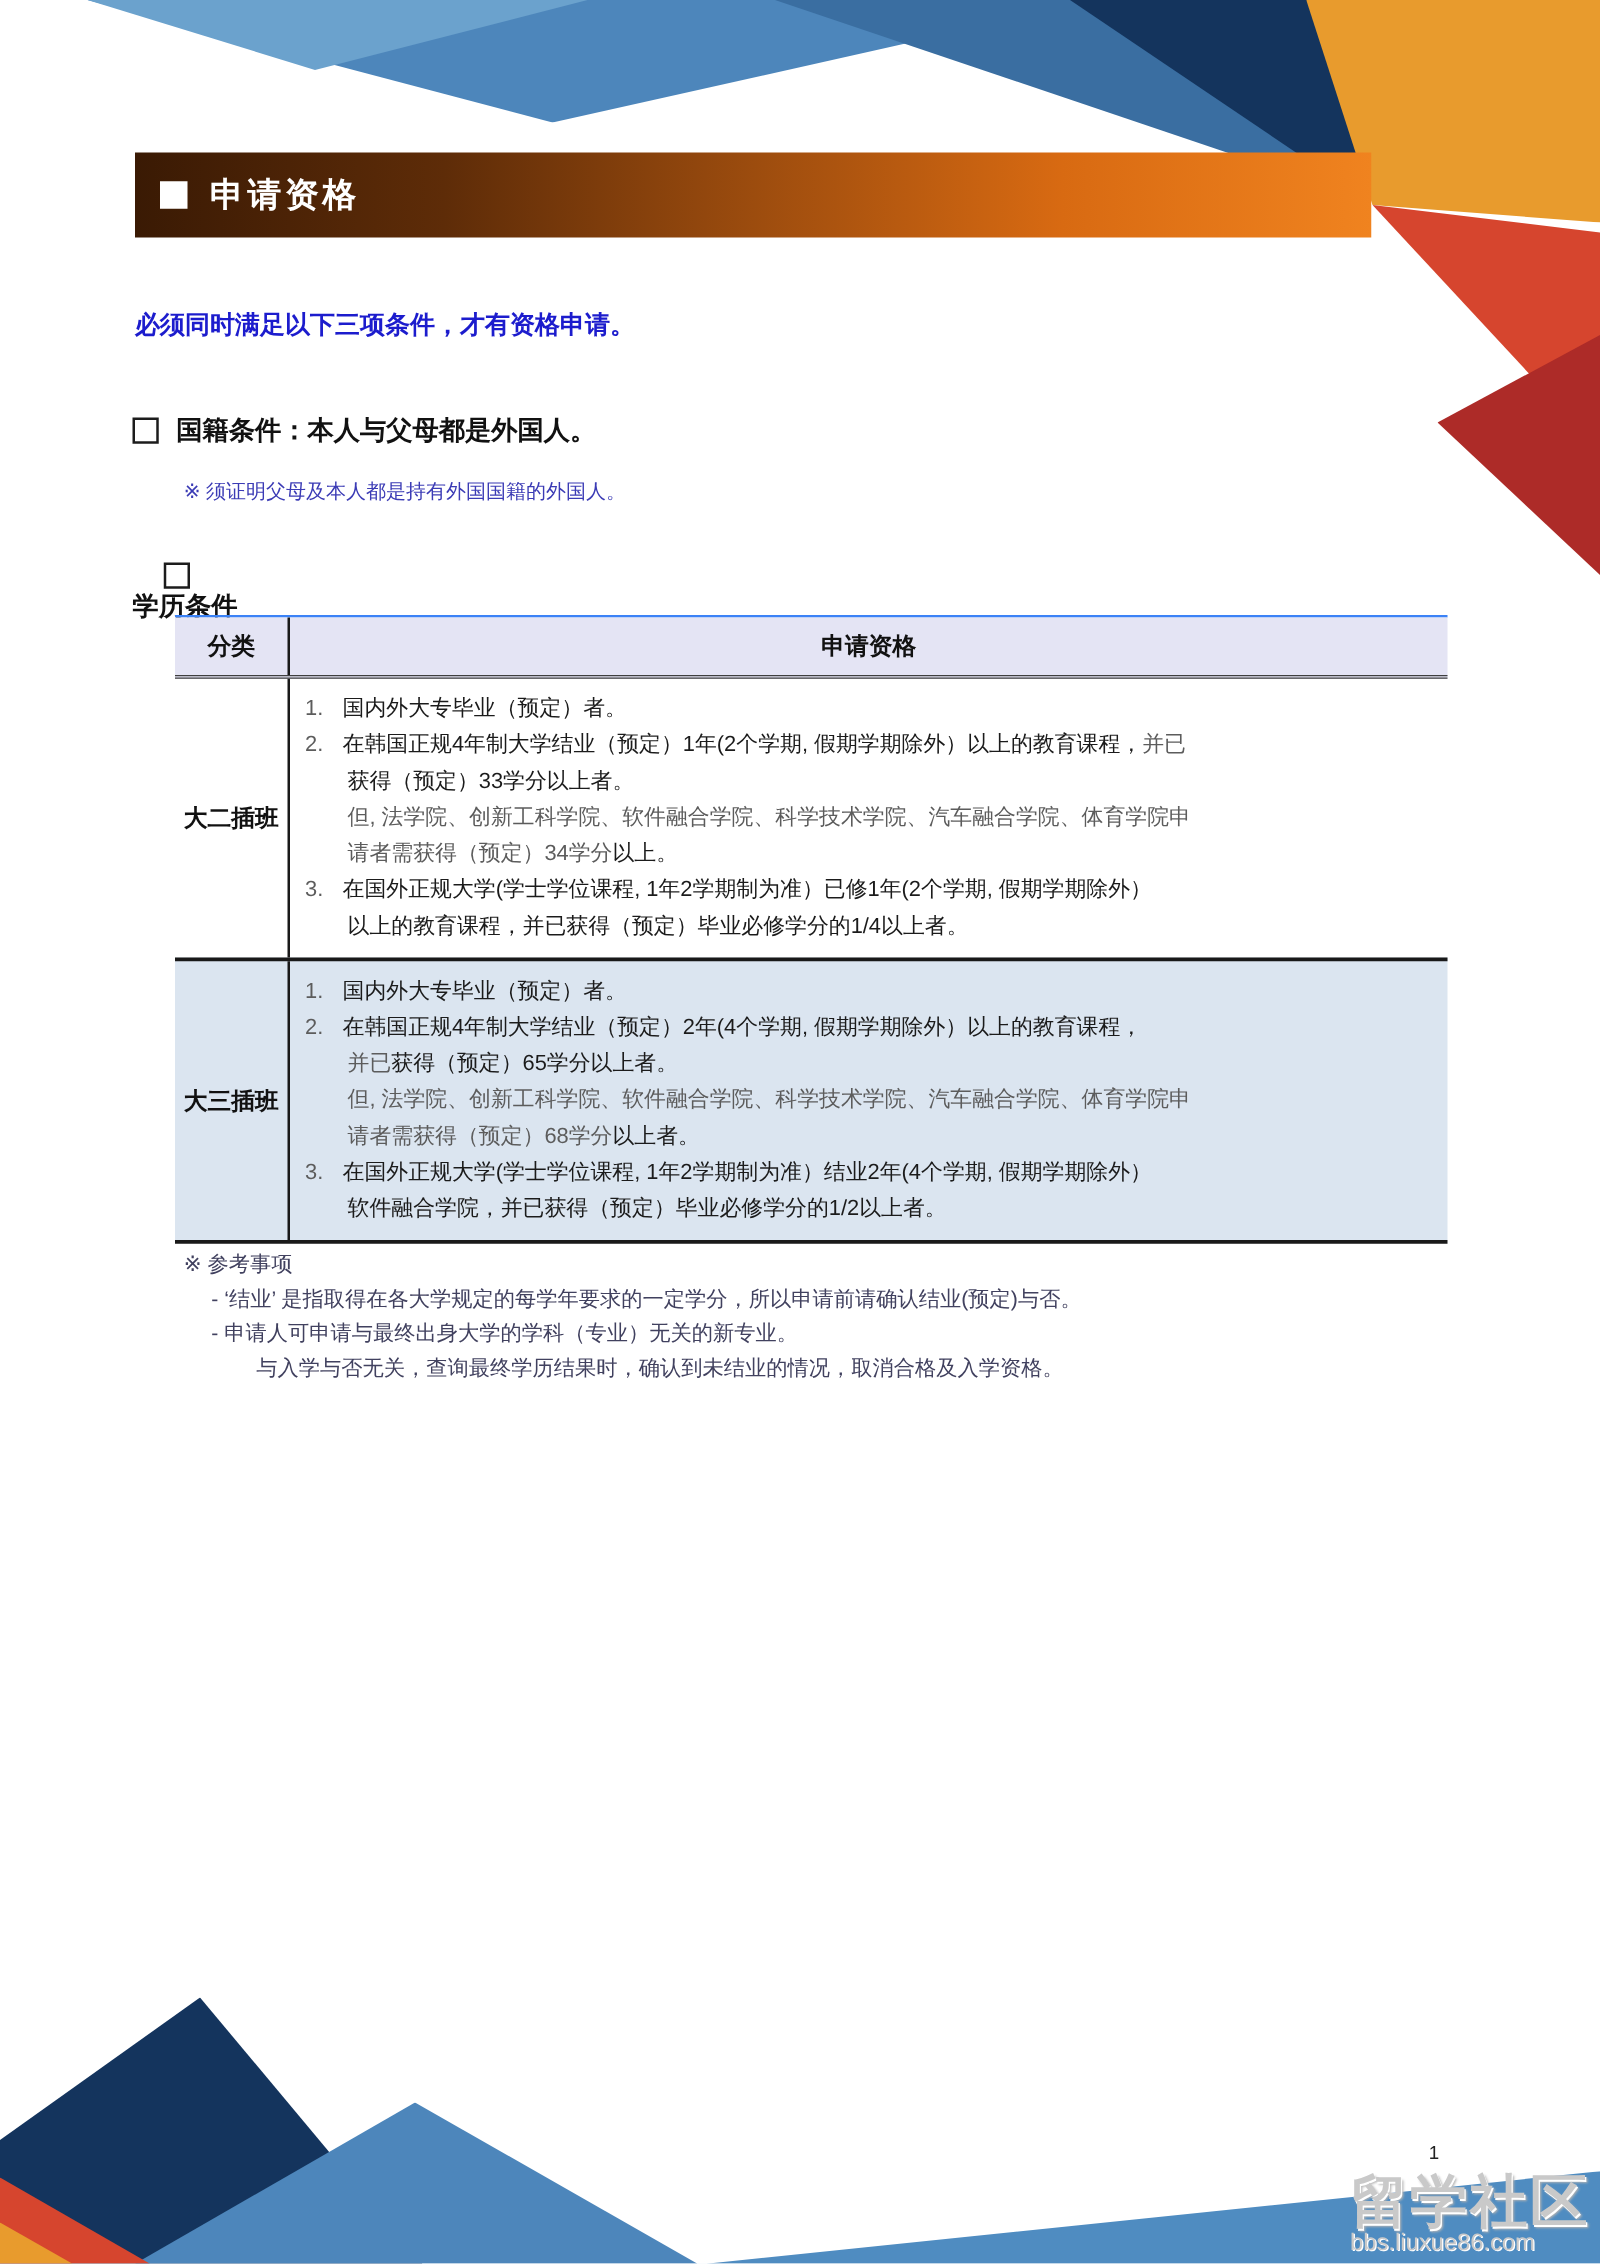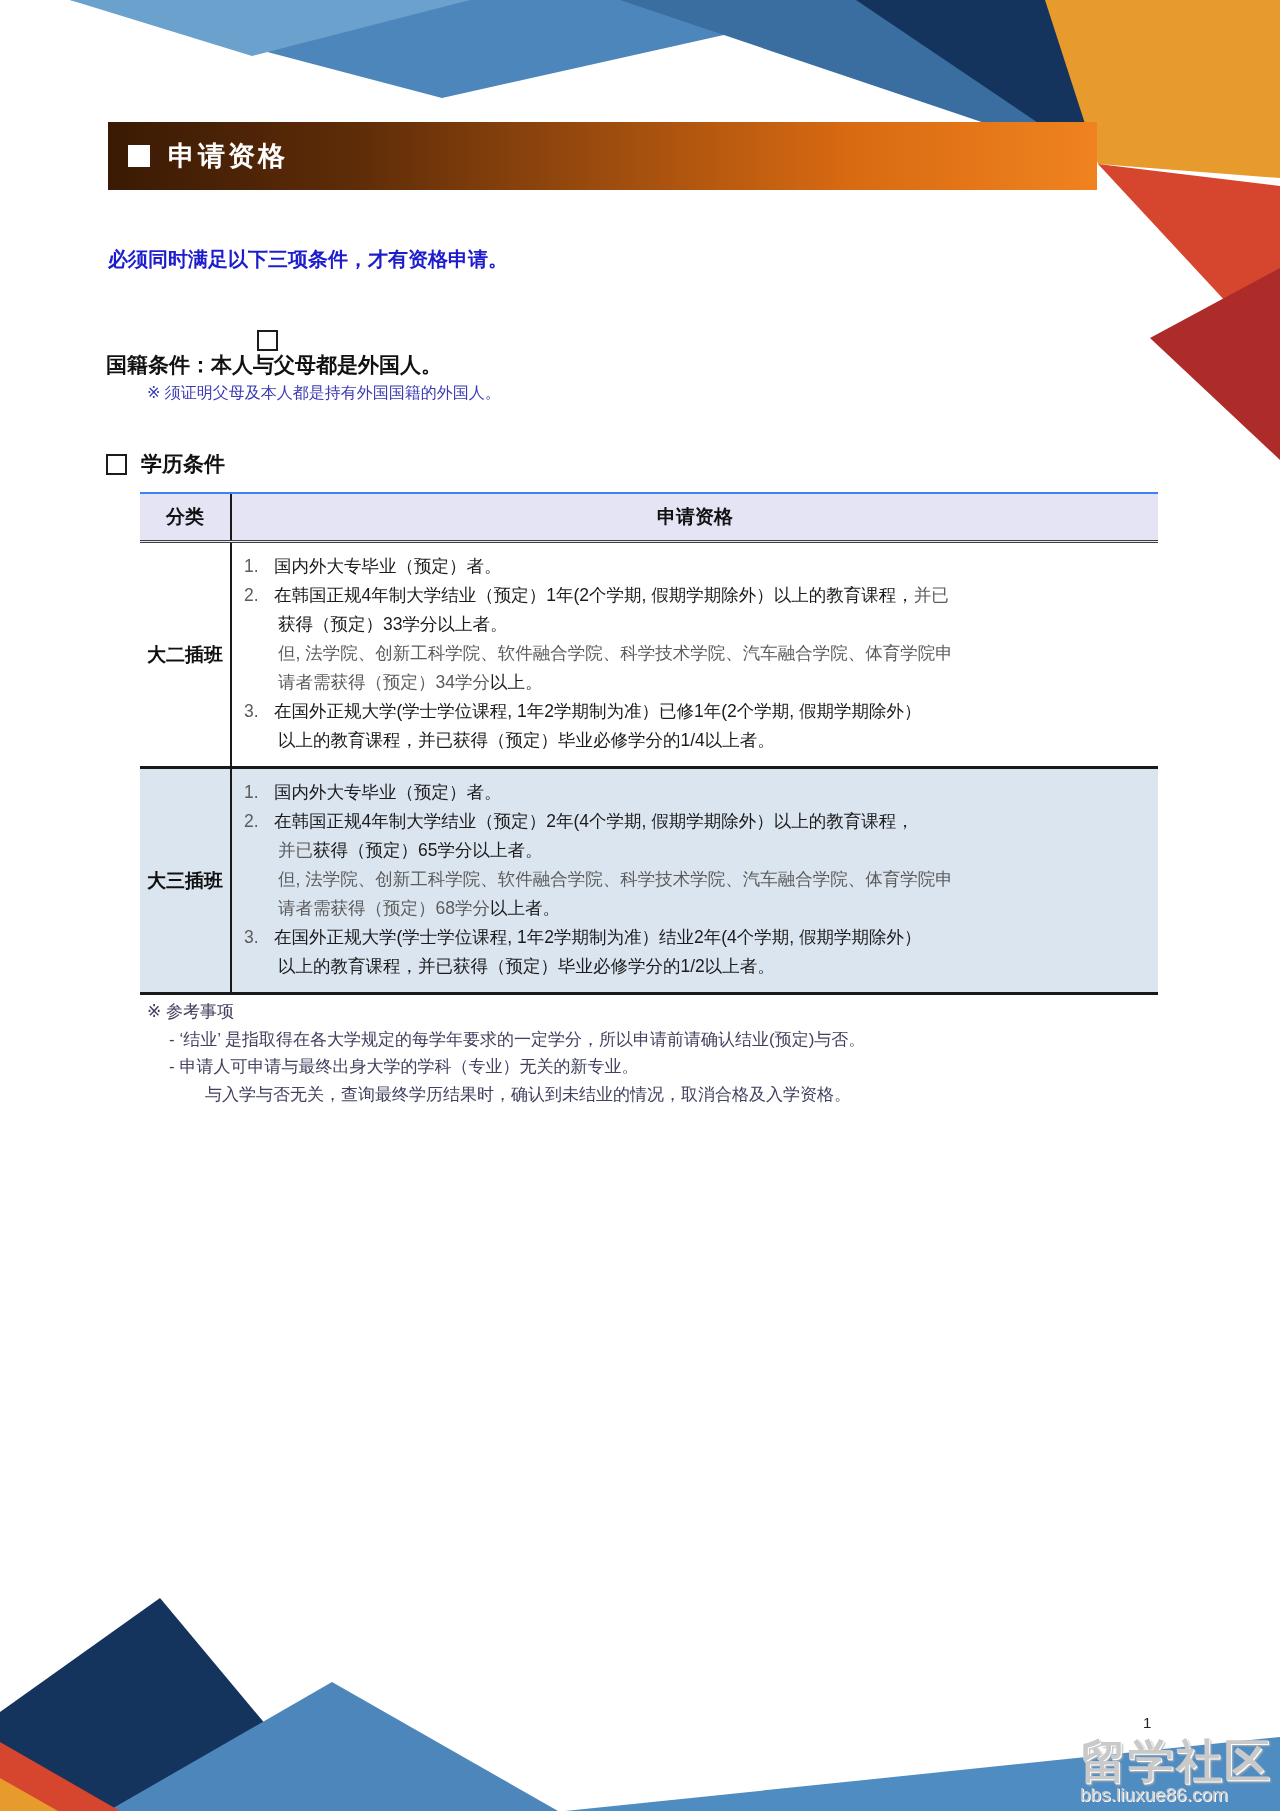--- a/index.html
+++ b/index.html
@@ -33,22 +33,22 @@
     display:flex;align-items:center;
   }
   .bar .sq{display:inline-block;width:22px;height:22px;background:#fff;margin:0 18px 0 20px;}
   .bar .t{color:#fff;font-size:27px;font-weight:bold;letter-spacing:3px;}
 
   .intro{position:absolute;left:108px;top:246px;font-size:20px;font-weight:bold;color:var(--intro-blue);}
 
   .cond{position:absolute;left:106px;display:flex;align-items:center;}
   .cond .cb{display:inline-block;width:17px;height:17px;border:2px solid #1c1c1c;margin-right:14px;flex:0 0 auto;}
   .cond .ct{font-size:21px;font-weight:bold;color:#111;}
-  .cond1{top:330px;flex-direction:column;}
-  .cond2{top:450px;}
+  .cond1{top:330px;}
+  .cond2{top:450px;flex-direction:column;}
   .subnote{position:absolute;left:147px;top:383px;font-size:16px;color:var(--note-blue);}
 
   
   .tbl{position:absolute;left:140px;top:492px;width:1018px;border-top:2px solid #3b82f6;border-bottom:3px solid #191919;}
   .tr{display:flex;}
   .td{box-sizing:border-box;}
   .cat{width:92px;flex:0 0 92px;border-right:2px solid #191919;display:flex;align-items:center;justify-content:center;
        font-size:19px;font-weight:bold;color:#111;}
   .qual{flex:1;}
   .thead{background:var(--table-header-bg);border-bottom:3px double #3f3f3f;height:46px;}
@@ -130,21 +130,21 @@
     </div>
     <div class="tr rowsep row2">
       <div class="td cat">大三插班</div>
       <div class="td qual qual-body">
           <div class="ln"><span class="num">1.</span><span class="t-dark">国内外大专毕业（预定）者。</span></div>
           <div class="ln"><span class="num">2.</span><span class="t-dark">在韩国正规4年制大学结业（预定）2年(4个学期, 假期学期除外）以上的教育课程，</span></div>
           <div class="ln cont"><span class="t-gray">并已</span><span class="t-dark">获得（预定）65学分以上者。</span></div>
           <div class="ln cont"><span class="t-gray">但, 法学院、创新工科学院、软件融合学院、科学技术学院、汽车融合学院、体育学院申</span></div>
           <div class="ln cont"><span class="t-gray">请者需获得（预定）68学分</span><span class="t-dark">以上者。</span></div>
           <div class="ln"><span class="num">3.</span><span class="t-dark">在国外正规大学(学士学位课程, 1年2学期制为准）结业2年(4个学期, 假期学期除外）</span></div>
-          <div class="ln cont"><span class="t-dark">以上的教育课程，并已获得（预定）毕业必修学分的1/2以上者。</span></div>
+          <div class="ln cont"><span class="t-dark">软件融合学院，并已获得（预定）毕业必修学分的1/2以上者。</span></div>
         </div>
     </div>
   </div>
 
   <div class="notes">
     <div class="note-title">※ 参考事项</div>
     <div>
         <div class="note-item indent-1">- ‘结业’ 是指取得在各大学规定的每学年要求的一定学分，所以申请前请确认结业(预定)与否。</div>
         <div class="note-item indent-1">- 申请人可申请与最终出身大学的学科（专业）无关的新专业。</div>
         <div class="note-item indent-2">与入学与否无关，查询最终学历结果时，确认到未结业的情况，取消合格及入学资格。</div>

